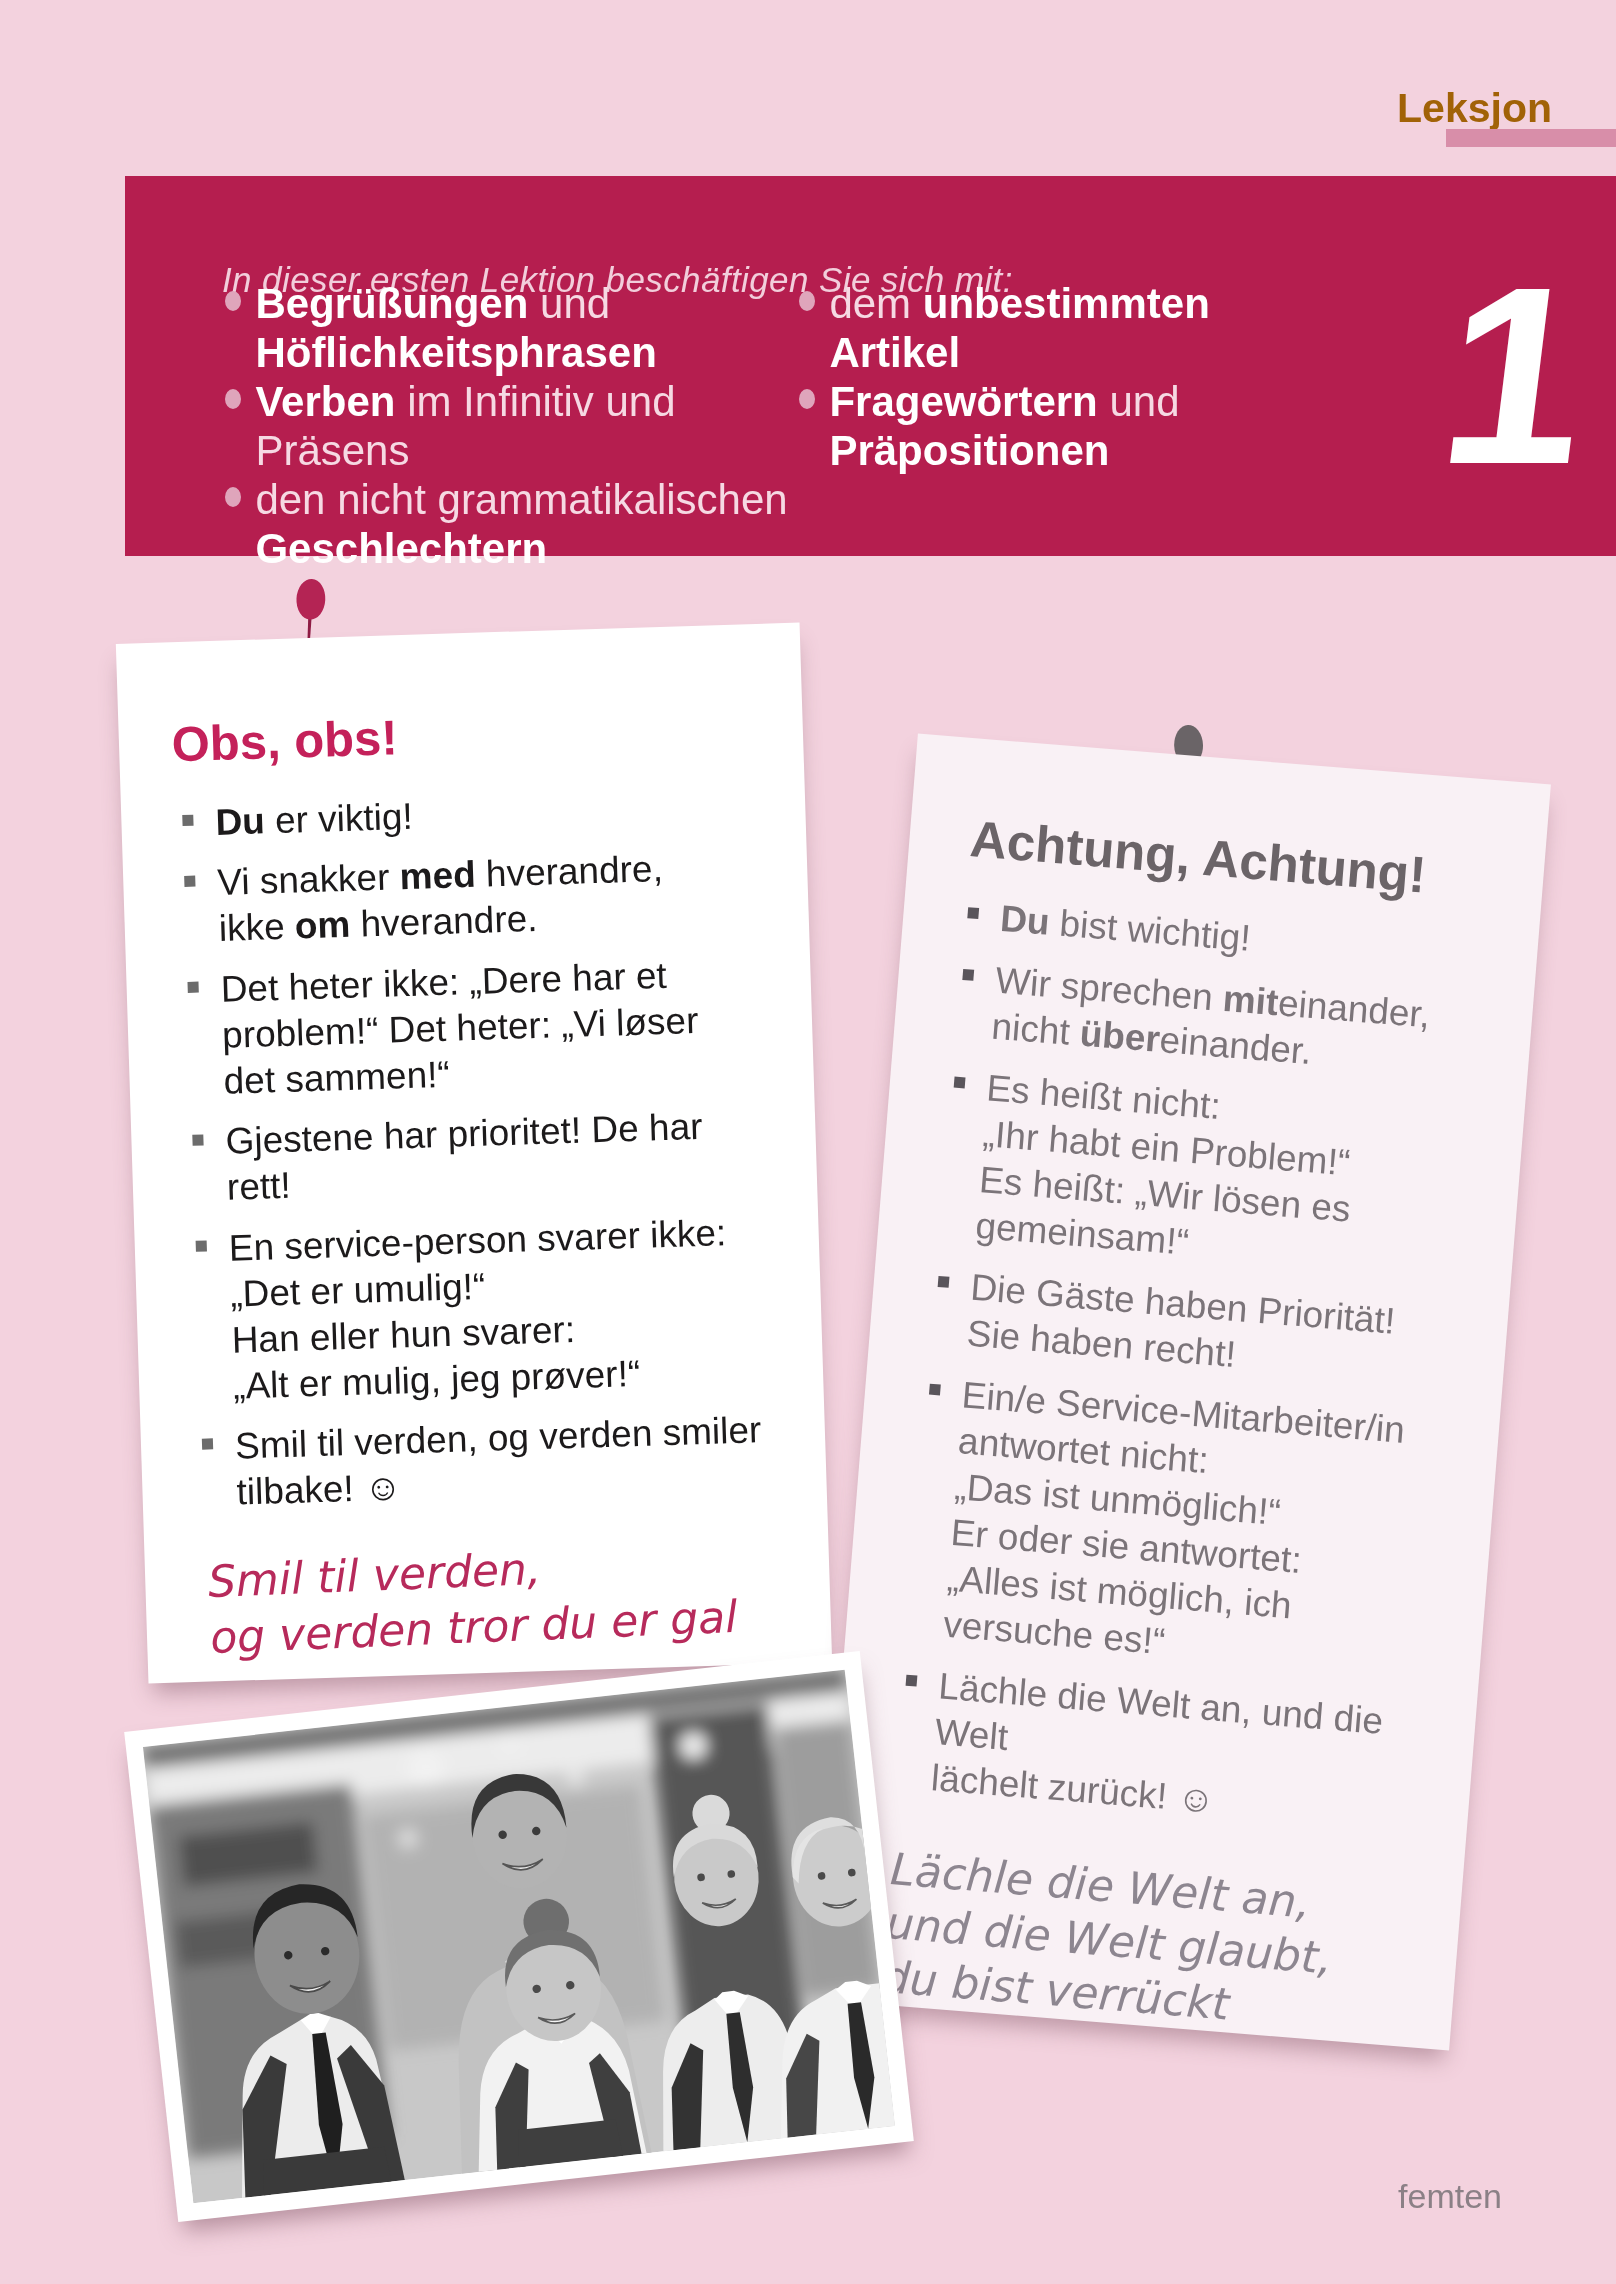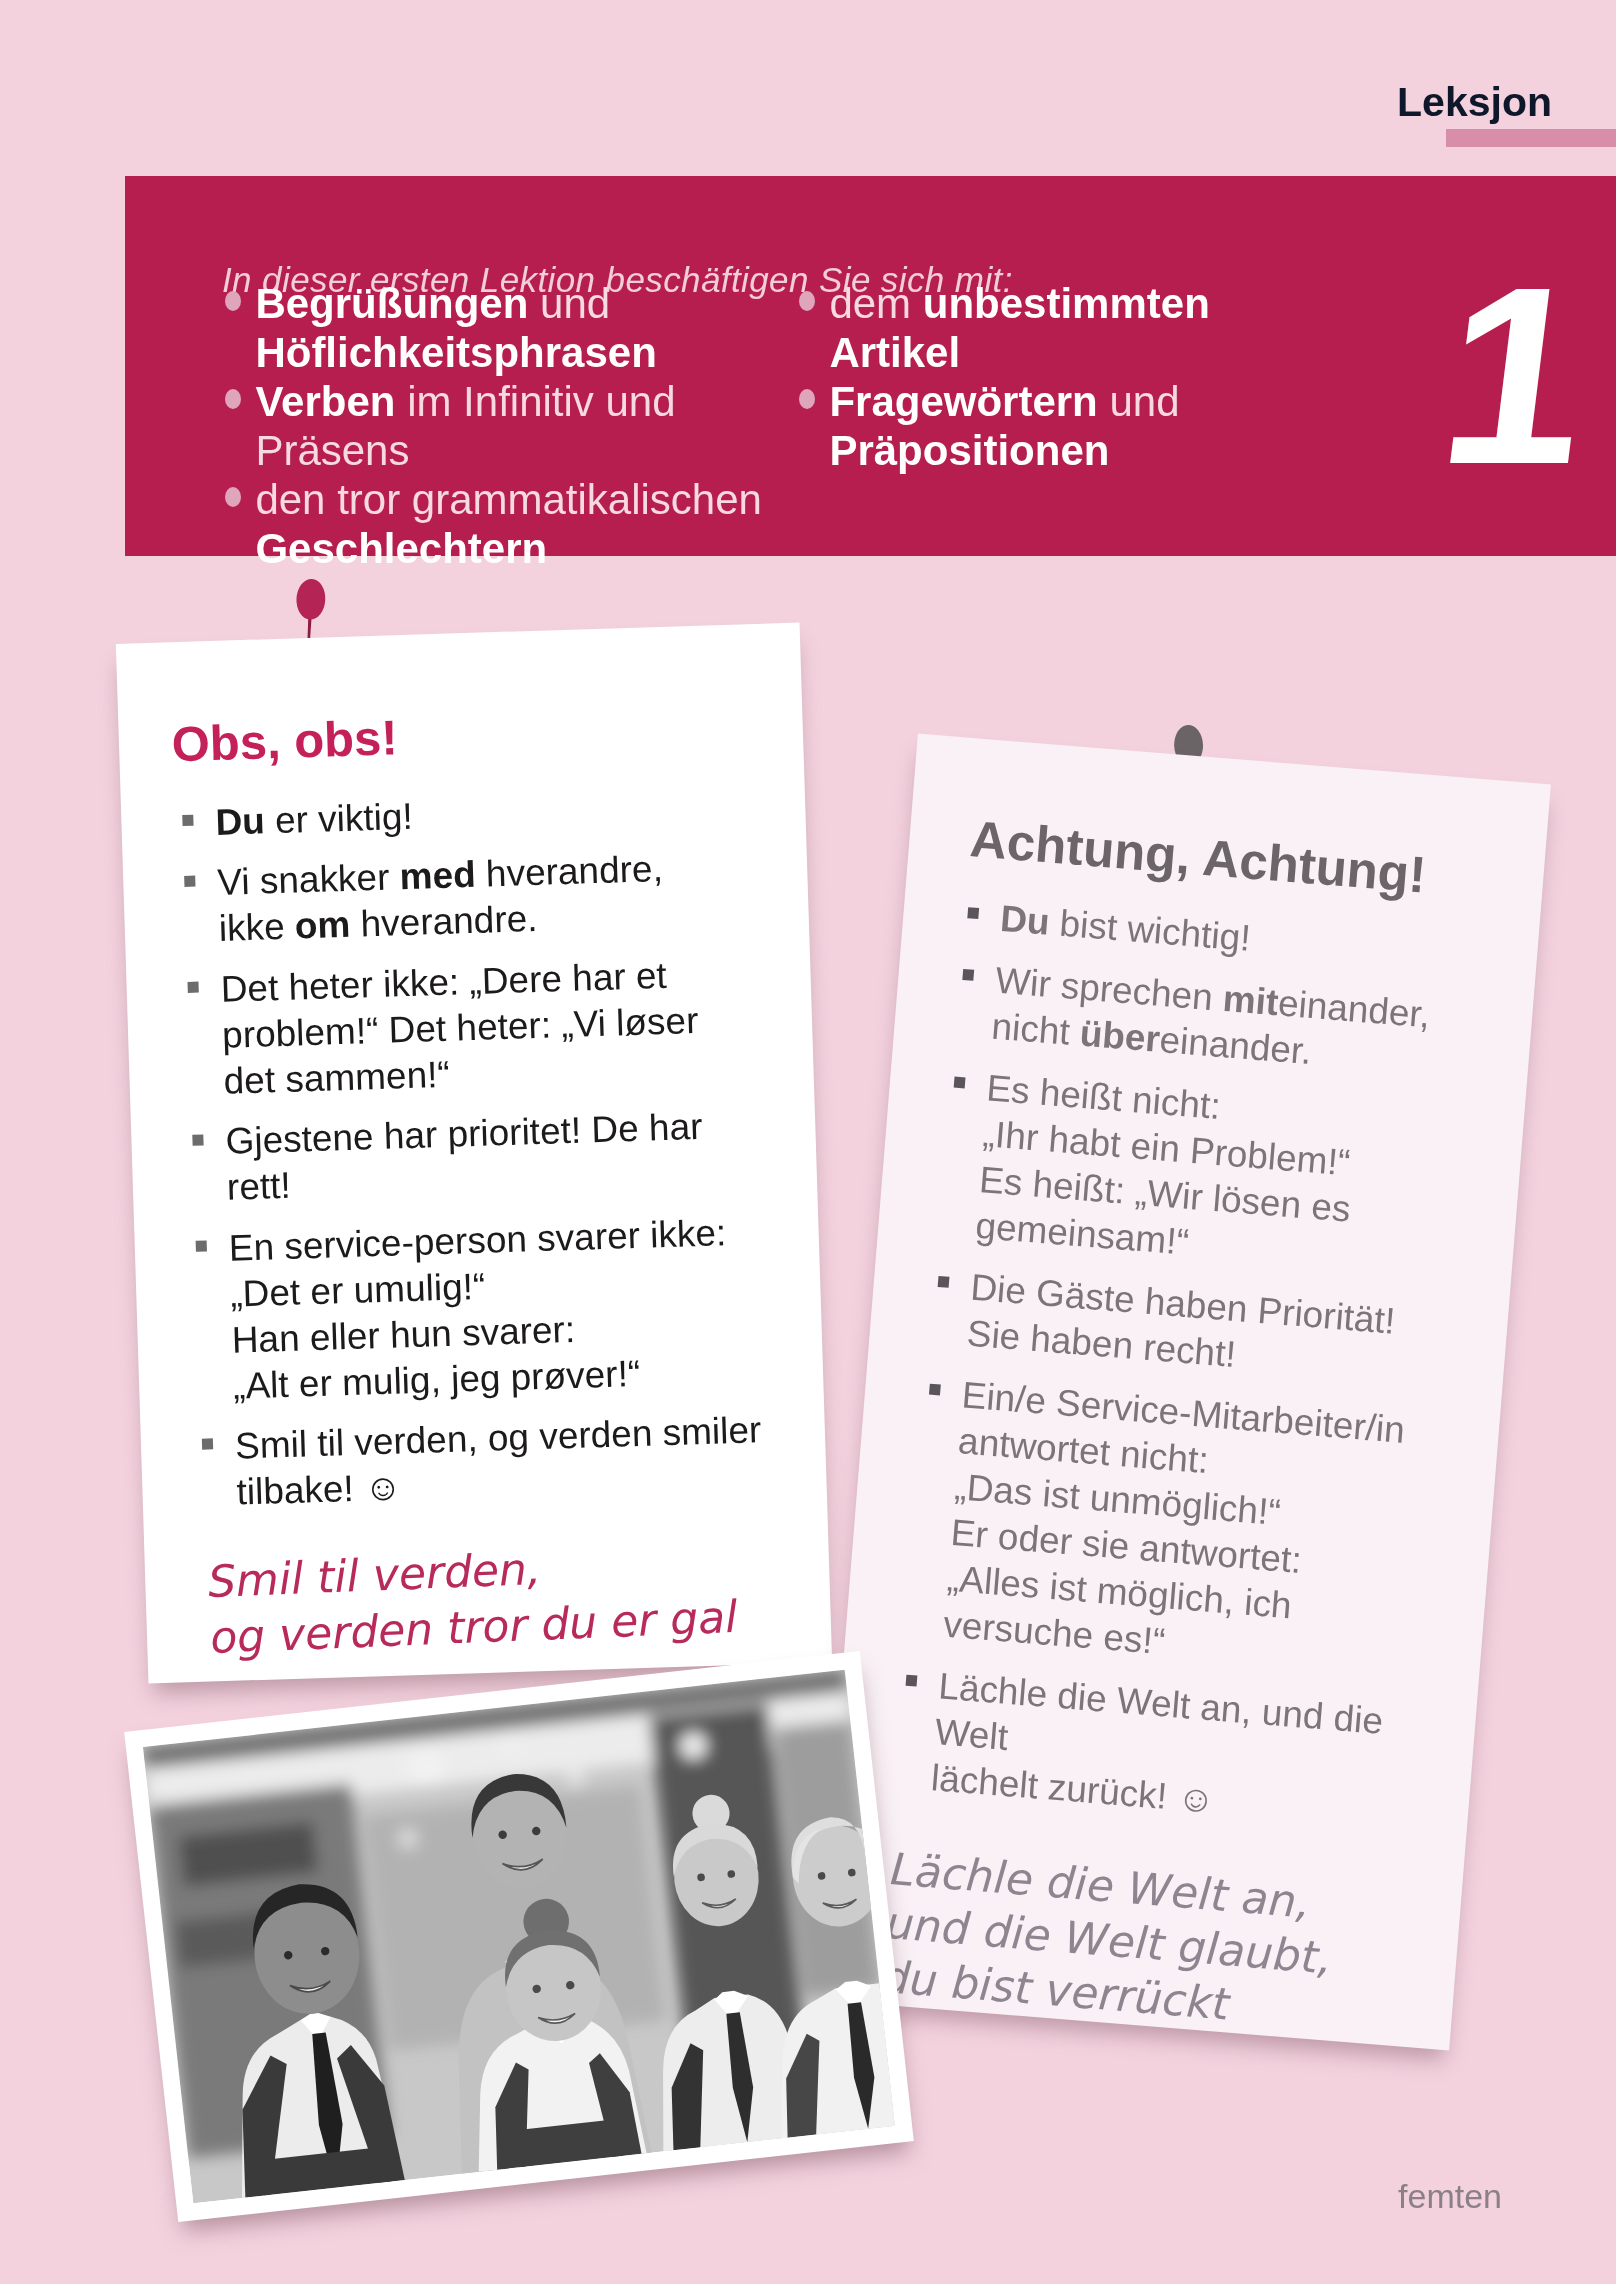--- a/index.html
+++ b/index.html
@@ -1,21 +1,21 @@
 <!DOCTYPE html>
 <html style="font-size:13.5px"><head>
 <meta charset="utf-8">
 <style>
   html,body{margin:0;padding:0;}
   body{width:1616px;height:2284px;position:relative;background:#f3d2de;
        font-family:"Liberation Sans",sans-serif;overflow:hidden;}
   .abs{position:absolute;}
 
   
-  .eyebrow{right:64px;top:79px;font-size:41px;font-weight:700;color:#0f172a;}
+  .eyebrow{right:64px;top:85px;font-size:41px;font-weight:700;color:#a16207;}
   .eyebrow-bar{left:1446px;top:129px;width:170px;height:17.7px;background:#d88ea9;}
 
   
   .lesson-header{left:125px;top:176px;width:1557px;height:380px;background:#b51e4f;}
   .lesson-intro{position:absolute;left:97px;top:49px;font-size:35px;font-style:italic;
                 color:#f2cedb;letter-spacing:0.4px;}
   .hdr-cols{position:absolute;left:100px;top:103px;display:flex;}
   .hdr-col{width:574px;}
   .hdr-col + .hdr-col{width:524px;}
   .hdr-item{display:flex;align-items:flex-start;}
@@ -85,21 +85,21 @@
         </div>
         <div class="hdr-item">
           <span class="hdr-bullet"></span>
           <div class="hdr-lines">
             <div><span class="b">Verben</span><span> im Infinitiv und Präsens</span></div>
           </div>
         </div>
         <div class="hdr-item">
           <span class="hdr-bullet"></span>
           <div class="hdr-lines">
-            <div><span>den tror grammatikalischen</span></div>
+            <div><span>den nicht grammatikalischen</span></div>
             <div><span class="b">Geschlechtern</span></div>
           </div>
         </div>
       </div>
     <div class="hdr-col">
         <div class="hdr-item">
           <span class="hdr-bullet"></span>
           <div class="hdr-lines">
             <div><span>dem </span><span class="b">unbestimmten Artikel</span></div>
           </div>

